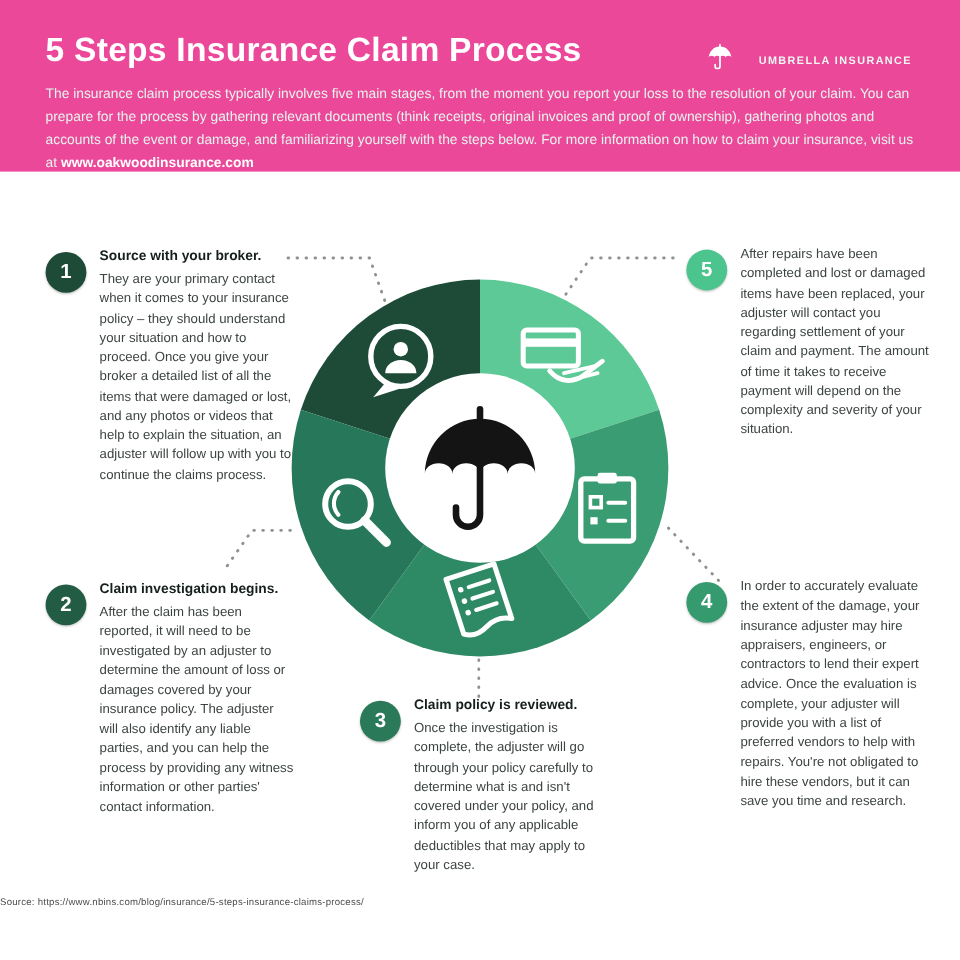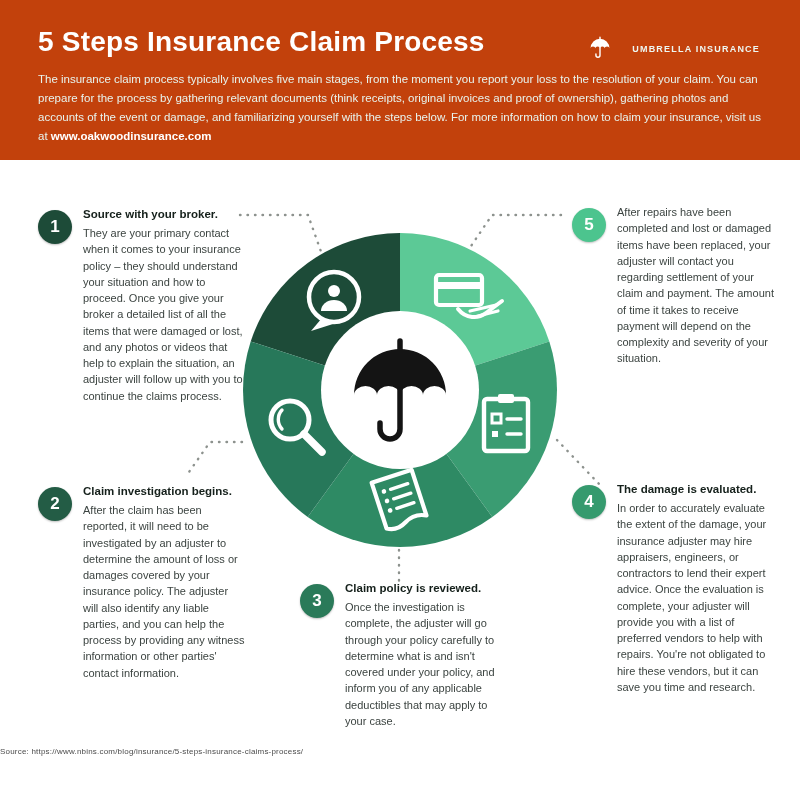--- a/index.html
+++ b/index.html
@@ -1,19 +1,19 @@
 <!DOCTYPE html>
 <html><head>
 <meta charset="utf-8">
 <style>
   html,body{margin:0;padding:0;background:#ffffff;}
   .page{position:relative;width:800px;height:800px;background:#ffffff;overflow:hidden;
         font-family:"Liberation Sans", sans-serif;}
   
-  .header{position:absolute;left:0;top:0;width:800px;height:160px;background:#c2410c;}
+  .header{position:absolute;left:0;top:0;width:800px;height:143px;background:#ec4899;}
   .title{position:absolute;left:38px;top:26px;margin:0;font-size:28px;font-weight:bold;
          color:#ffffff;letter-spacing:.2px;}
   .brand{position:absolute;right:40px;top:36px;display:flex;align-items:center;gap:21px;}
   .brand-name{color:#eef7f2;font-size:9px;font-weight:bold;letter-spacing:1.2px;}
   .intro{position:absolute;left:38px;top:70px;width:726px;margin:0;font-size:11.5px;
          line-height:1.66;color:#e8f4ee;}
   .intro b{color:#ffffff;}
   
   .step{position:absolute;display:flex;gap:11px;}
   .badge{flex:0 0 auto;width:34px;height:34px;border-radius:50%;margin-top:4px;
@@ -135,21 +135,20 @@
     <div class="badge" style="background-color: rgb(42, 122, 89);">3</div>
     <div class="step-text">
       <span class="step-title">Claim policy is reviewed.</span>
       <span>Once the investigation is complete, the adjuster will go through your policy carefully to determine what is and isn't covered under your policy, and inform you of any applicable deductibles that may apply to your case.</span>
     </div>
   </div>
 
   <div class="step s4">
     <div class="badge" style="background-color: rgb(53, 154, 110);">4</div>
     <div class="step-text">
-      <span class="step-title">The damage is evaluated.</span>
       <span>In order to accurately evaluate the extent of the damage, your insurance adjuster may hire appraisers, engineers, or contractors to lend their expert advice. Once the evaluation is complete, your adjuster will provide you with a list of preferred vendors to help with repairs. You're not obligated to hire these vendors, but it can save you time and research.</span>
     </div>
   </div>
 
   <div class="step s5">
     <div class="badge" style="background-color: rgb(76, 196, 142);">5</div>
     <div class="step-text">
       <span>After repairs have been completed and lost or damaged items have been replaced, your adjuster will contact you regarding settlement of your claim and payment. The amount of time it takes to receive payment will depend on the complexity and severity of your situation.</span>
     </div>
   </div>

